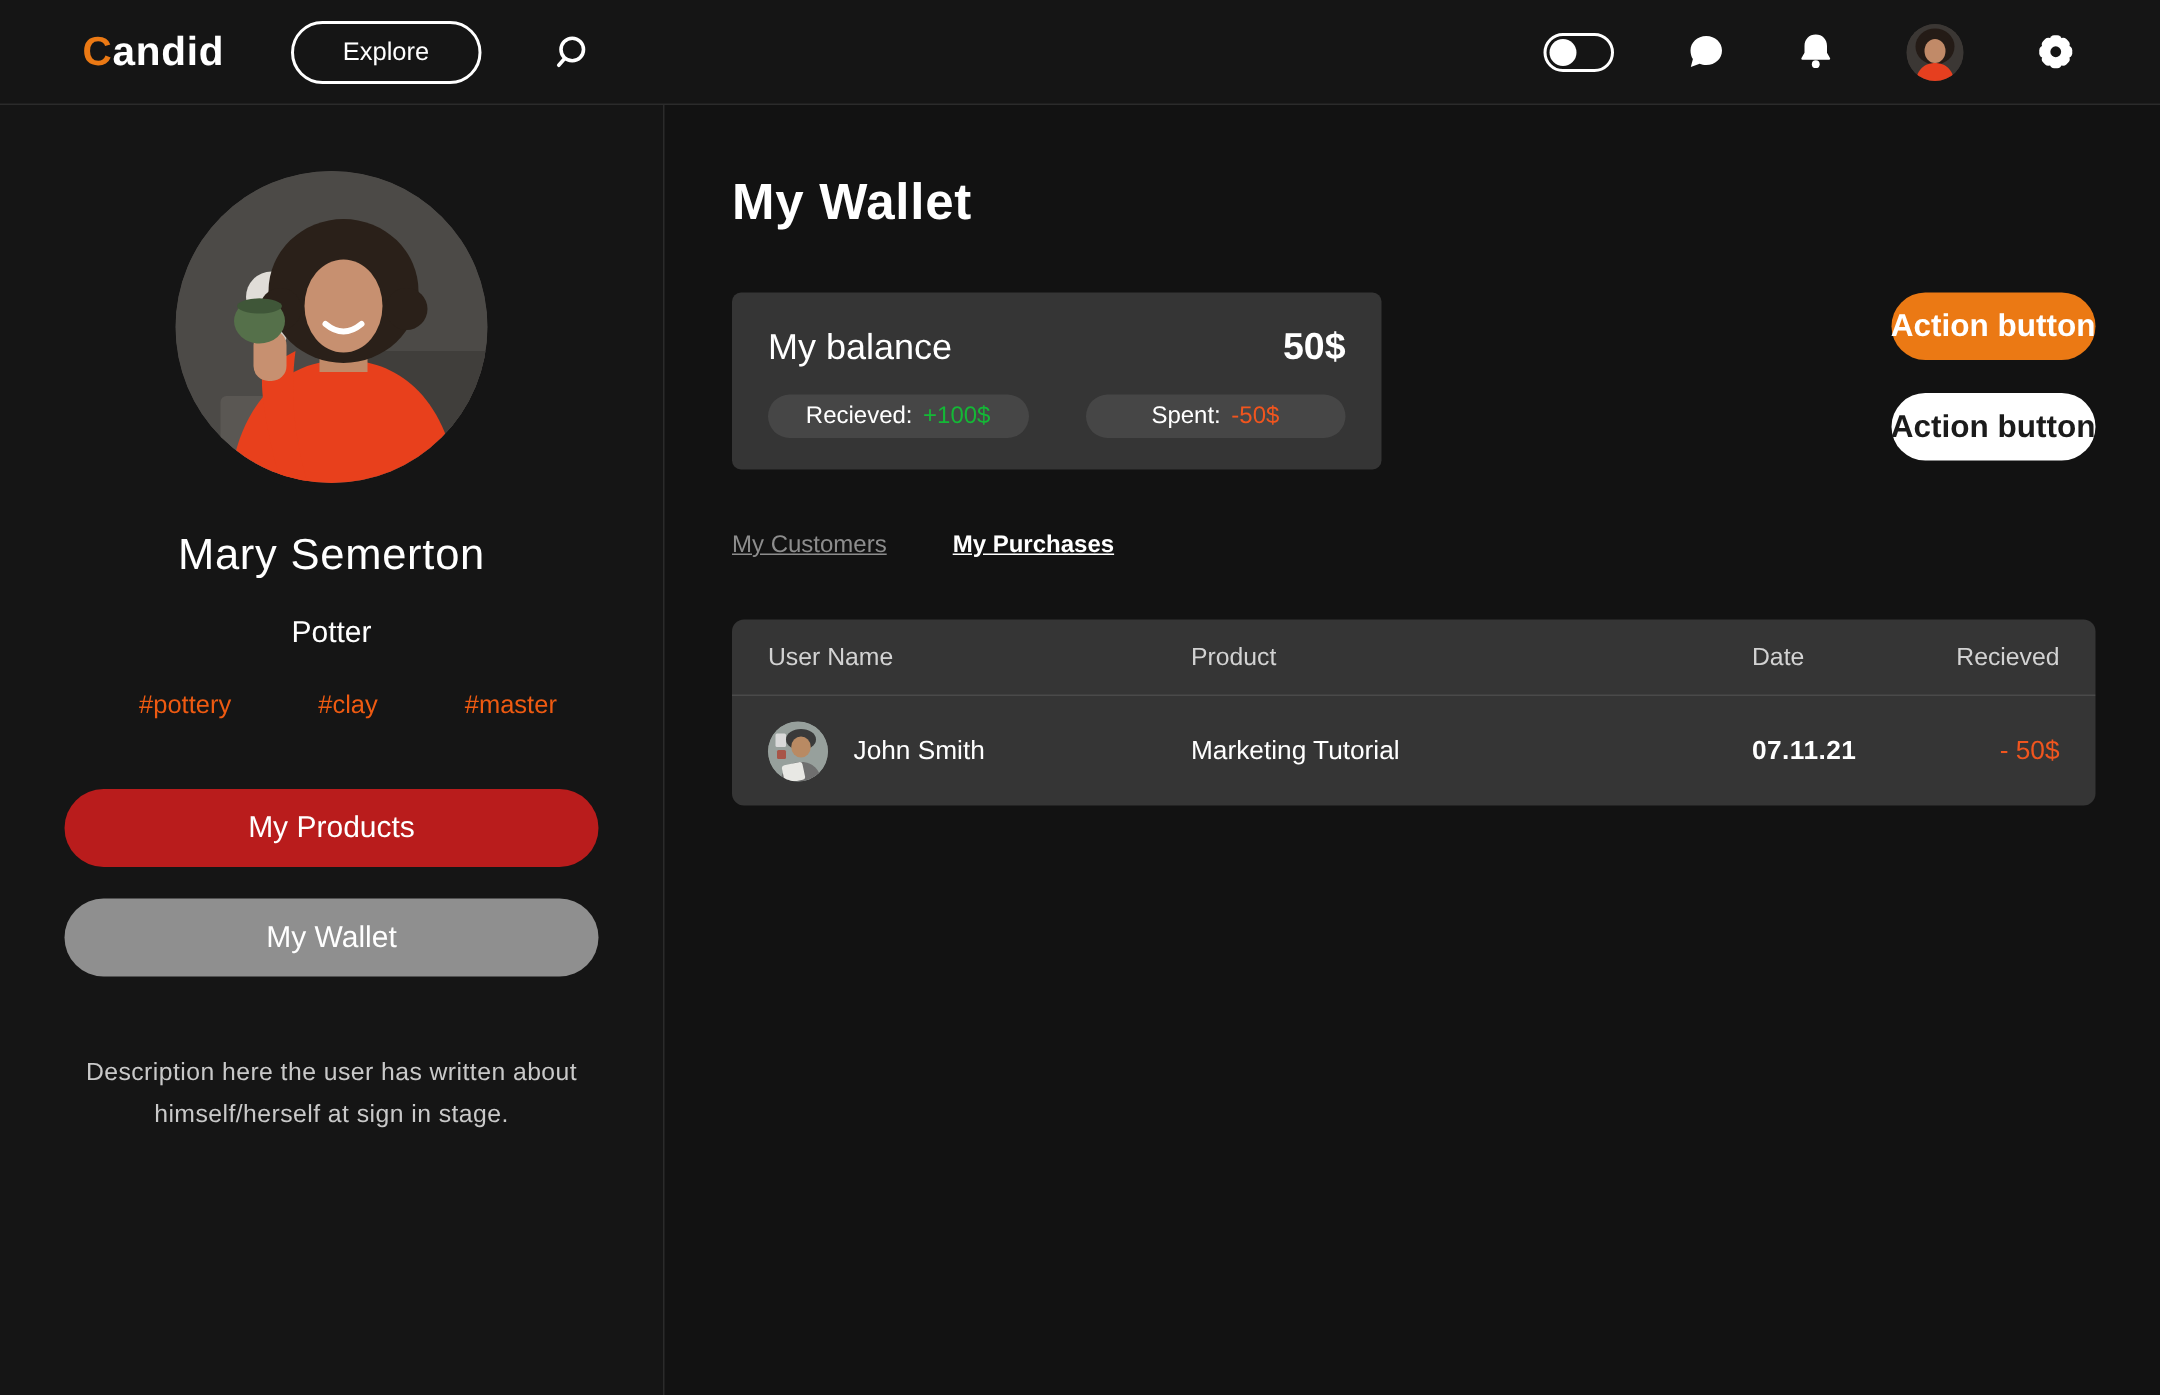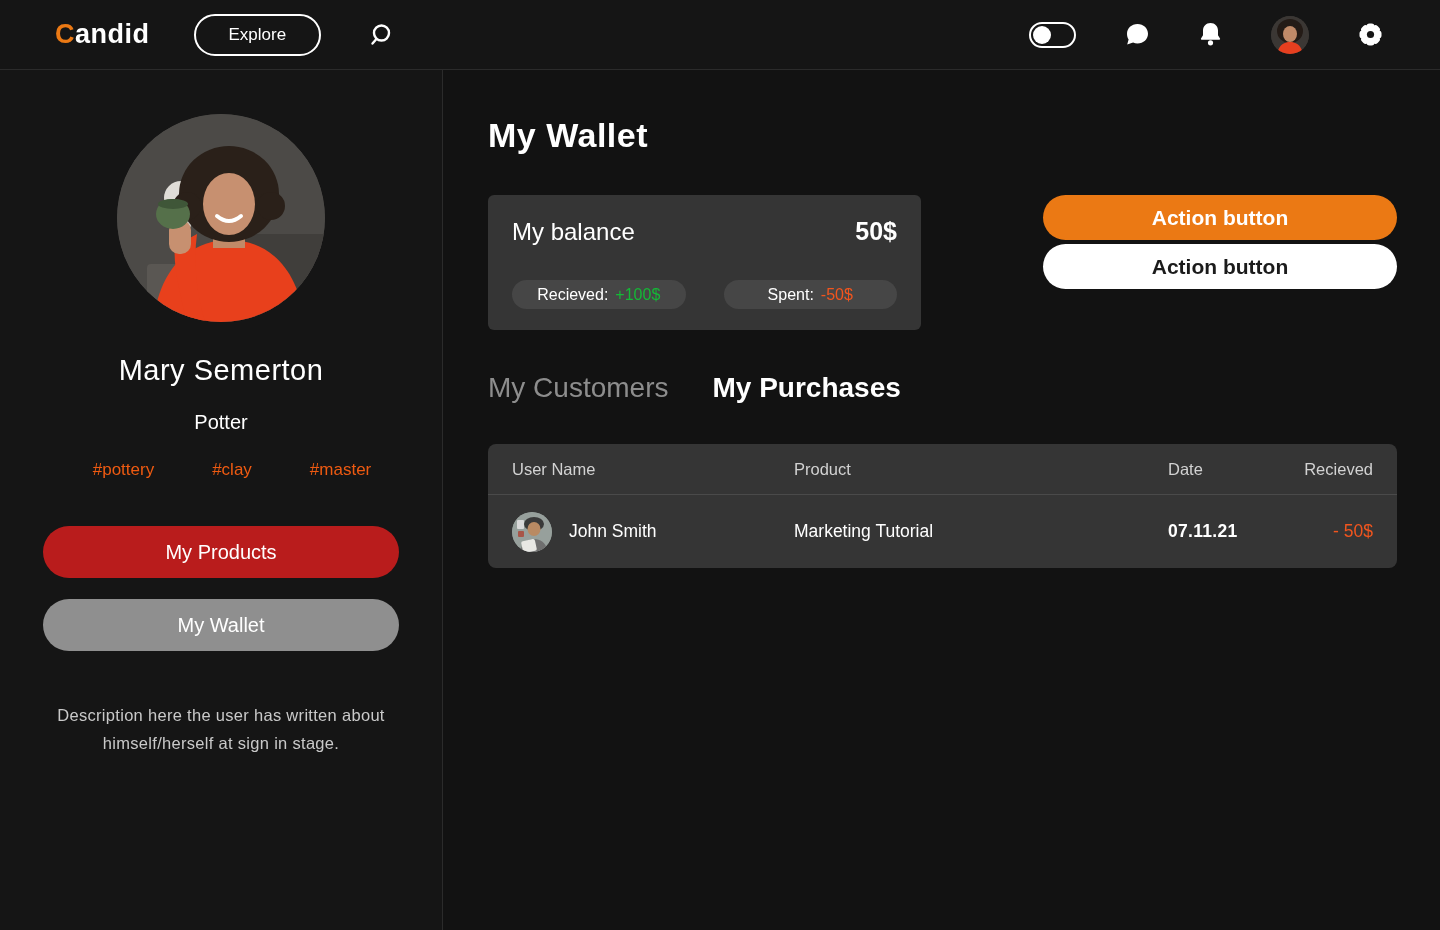--- a/index.html
+++ b/index.html
@@ -72,40 +72,40 @@
   .main { position:absolute; left:444px; top:70px; right:0; bottom:0; padding:0 43px 0 44px; background:#121212; }
   .page-title { margin-top:46px; font-size:34px; font-weight:bold; letter-spacing:.5px; }
 
   .balance-row { margin-top:40px; display:flex; align-items:flex-start; }
   .balance-card {
     width:433px; background:#353535; border-radius:6px; padding:22px 24px 21px;
   }
   .balance-top { display:flex; justify-content:space-between; align-items:center; }
   .balance-label { font-size:24px; }
   .balance-amount { font-size:25px; font-weight:bold; }
-  .balance-pills { margin-top:34px; display:flex; gap:38px; }
+  .balance-pills { margin-top:17px; display:flex; gap:38px; }
   .pill {
     flex:1; height:29px; background:#464646; border-radius:15px;
     display:flex; align-items:center; justify-content:center; gap:7px;
     font-size:16px;
   }
   .pill .pos { color:#14B836; }
   .pill .neg { color:#F1551E; }
 
-  .actions { margin-left:auto; width:354px; display:flex; flex-direction:column; gap:4px; }
+  .actions { margin-left:auto; width:354px; display:flex; flex-direction:column; gap:22px;align-items:flex-end; }
   .action-btn {
     height:45px; border:none; border-radius:23px;
     font-size:21px; font-weight:bold; cursor:pointer;
     font-family:"Liberation Sans", sans-serif;
   }
   .action-btn.primary { background:#EB7914; color:#fff; }
   .action-btn.secondary { background:#ffffff; color:#1b1b1b; }
 
   .tabs { margin-top:42px; display:flex; gap:44px; align-items:baseline; }
-  .tab { font-size:28px; color:#8d8d8d; cursor:pointer; }
+  .tab { font-size:16px; color:#8d8d8d; cursor:pointer;text-decoration:underline; }
   .tab.active { color:#ffffff; font-weight:bold; }
 
   .table { margin-top:40px; background:#353535; border-radius:8px; overflow:hidden; }
   .t-header {
     display:flex; align-items:center; height:51px; padding:0 24px;
     color:#d2d2d2; font-size:16.5px;
     border-bottom:1px solid #4a4a4a;
   }
   .t-row { display:flex; align-items:center; height:73px; padding:0 24px; font-size:17.5px; }
   .col-user { width:282px; display:flex; align-items:center; }

